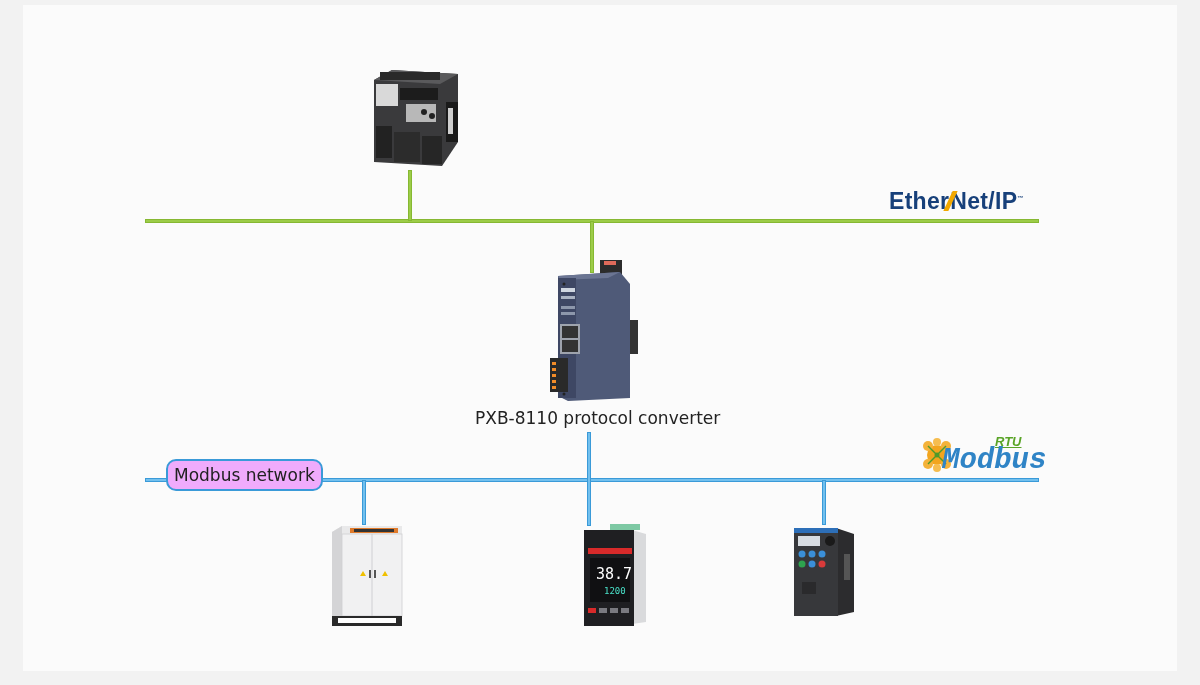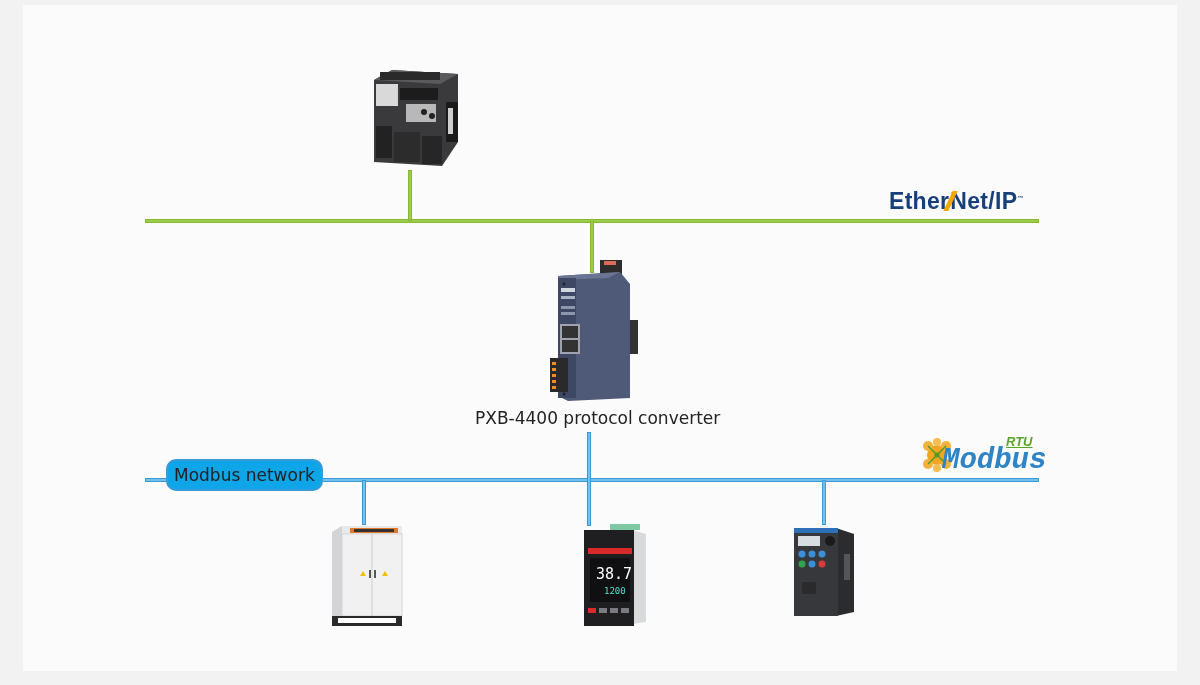--- a/index.html
+++ b/index.html
@@ -5,21 +5,21 @@
   html,body{margin:0;padding:0;}
   body{width:1200px;height:685px;background:#f2f2f2;position:relative;overflow:hidden;font-family:"DejaVu Sans","Liberation Sans",sans-serif;}
   .panel{position:absolute;left:23px;top:5px;width:1154px;height:666px;background:#fbfbfb;}
   .abs{position:absolute;}
   
   .g-h{background:#9ccc48;border:1px solid #86b832;box-sizing:border-box;}
   .b-h{background:#72c0ee;border:1px solid #3a9ad8;box-sizing:border-box;}
   .g-v{background:#9ccc48;border:1px solid #86b832;box-sizing:border-box;}
   .b-v{background:#72c0ee;border:1px solid #3a9ad8;box-sizing:border-box;}
   .label{font-size:17px;color:#222;white-space:nowrap;}
-  .net-pill{border:2px solid #3a9ad8;border-radius:10px;background:#0ea5e9;font-size:17px;color:#222;padding:4px 6px;white-space:nowrap;}
+  .net-pill{border:2px solid #3a9ad8;border-radius:10px;background:#f0abfc;font-size:17px;color:#222;padding:4px 6px;white-space:nowrap;}
   .eip{font-family:"Liberation Sans",sans-serif;font-weight:bold;font-size:23px;color:#17407a;letter-spacing:0.3px;}
   .eip .slash{display:inline-block;width:5px;height:20px;background:#f2a800;transform:skewX(-25deg);vertical-align:-2px;margin:0 -2px 0 -1px;}
   .eip sup{font-size:6px;}
   .modbus-rtu{font-family:"Liberation Sans",sans-serif;font-style:italic;font-weight:bold;font-size:13px;color:#5aa428;}
   .modbus-word{font-family:Liberation Mono, monospace;font-style:italic;font-weight:bold;font-size:29px;color:#2f84c6;}
 </style>
 </head>
 <body>
 
 <div class="panel"></div>
@@ -69,36 +69,36 @@
     <rect x="4" y="110" width="4" height="3" fill="#f28c28"></rect>
     <rect x="4" y="116" width="4" height="3" fill="#f28c28"></rect>
     <rect x="4" y="122" width="4" height="3" fill="#f28c28"></rect>
     <rect x="4" y="128" width="4" height="3" fill="#f28c28"></rect>
     <rect x="82" y="62" width="8" height="34" fill="#333"></rect>
     <circle cx="16" cy="26" r="1.5" fill="#222"></circle>
     <circle cx="16" cy="136" r="1.5" fill="#222"></circle>
   </svg>
 </div>
 
-<div class="abs label" style="left:475px;top:408px;">PXB-4400 protocol converter</div>
+<div class="abs label" style="left:475px;top:408px;">PXB-8110 protocol converter</div>
 
 <div class="abs" style="left:920px;top:434px;width:120px;height:40px;">
   <svg class="abs" style="left:0;top:4px;" width="34" height="34" viewBox="0 0 34 34">
     <circle cx="17" cy="17" r="10" fill="#f2a51e"></circle>
     <circle cx="8" cy="8" r="5" fill="#f4b23a"></circle>
     <circle cx="26" cy="8" r="5" fill="#f4b23a"></circle>
     <circle cx="8" cy="26" r="5" fill="#f4b23a"></circle>
     <circle cx="26" cy="26" r="5" fill="#f4b23a"></circle>
     <circle cx="17" cy="4" r="4" fill="#f6bd4f"></circle>
     <circle cx="17" cy="30" r="4" fill="#f6bd4f"></circle>
     <line x1="8" y1="8" x2="26" y2="26" stroke="#4f9a2a" stroke-width="1.5"></line>
     <line x1="26" y1="8" x2="8" y2="26" stroke="#4f9a2a" stroke-width="1.5"></line>
     <circle cx="17" cy="17" r="2.5" fill="#4f9a2a"></circle>
   </svg>
-  <span class="abs modbus-rtu" style="left:86px;top:0;text-decoration:underline;">RTU</span>
+  <span class="abs modbus-rtu" style="left:75px;top:0;text-decoration:underline;">RTU</span>
   <span class="abs modbus-word" style="left:22px;top:10px;">Modbus</span>
 </div>
 
 <div class="abs b-h" style="left:145px;top:478px;width:894px;height:4px;"></div>
 <div class="abs b-v" style="left:587px;top:432px;width:4px;height:94px;"></div>
 <div class="abs b-v" style="left:362px;top:480px;width:4px;height:45px;"></div>
 <div class="abs b-v" style="left:822px;top:480px;width:4px;height:45px;"></div>
 
 <div class="abs net-pill" style="left:166px;top:459px;">Modbus network</div>
 

